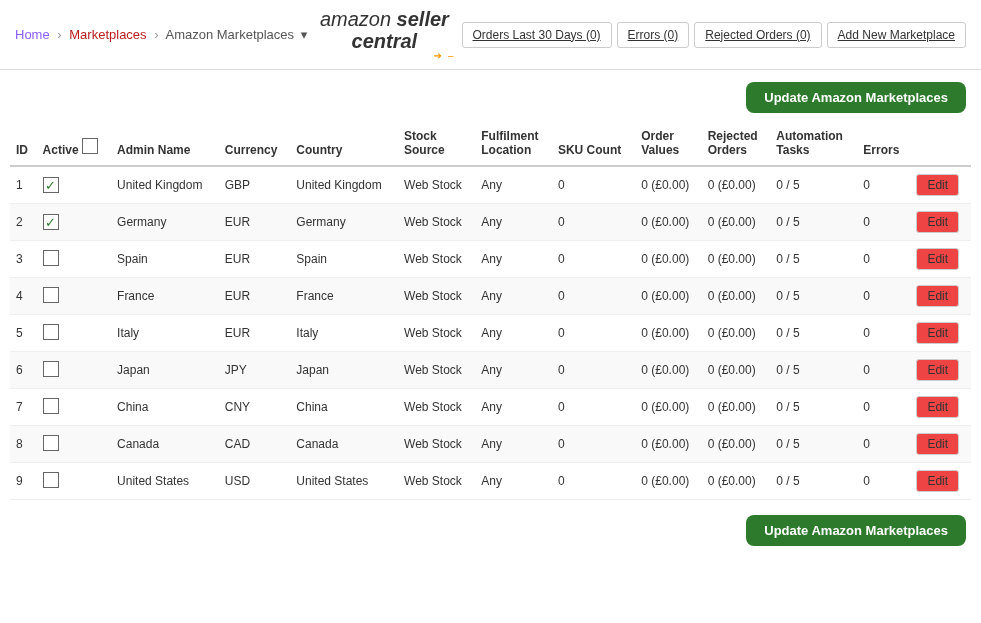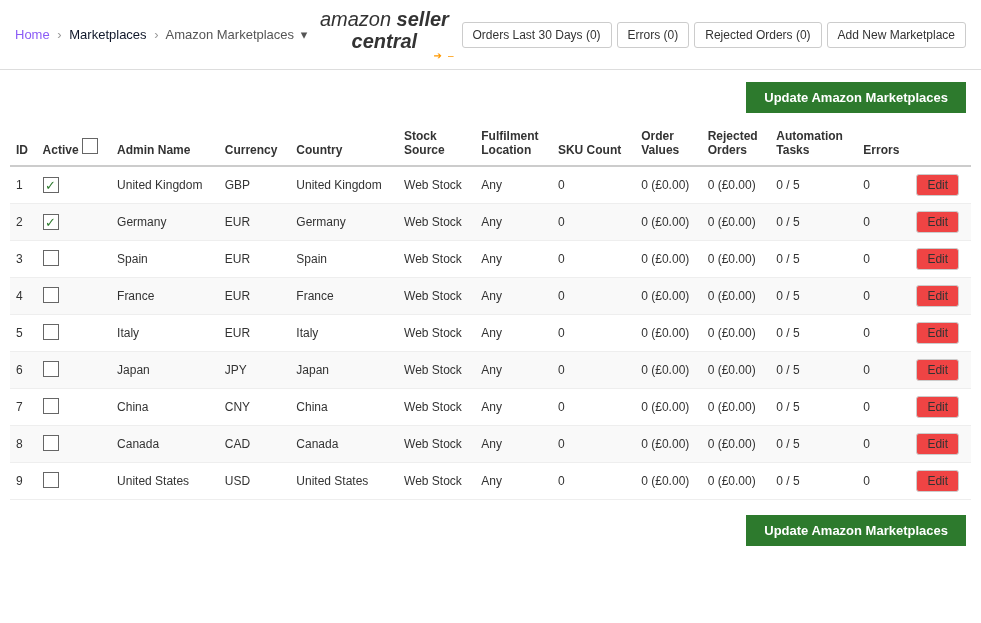--- a/index.html
+++ b/index.html
@@ -15,21 +15,21 @@
     }
 
     
     .btn-green {
       background: #2d7a2d;
       color: #fff;
       border: none;
       padding: 8px 18px;
       font-size: 13px;
       cursor: pointer;
-      border-radius: 0;
+      border-radius: 8px;
       font-weight: bold;
     }
 
     .update-bar {
       display: flex;
       justify-content: flex-end;
       padding: 12px 15px 8px 15px;
     }
 
     
@@ -110,31 +110,32 @@
     .logo-section {
       flex: 1;
       display: flex;
       justify-content: center;
       align-items: flex-end;
     }
     .buttons-section {
       flex: 0 0 auto;
       display: flex;
       gap: 5px;
+      text-decoration: underline;
     }
   </style>
 </head>
 <body>
 
 <div class="header-top">
 
   <div class="breadcrumb-section">
     <span style="color:#8b5cf6;cursor:pointer;">Home</span>
     <span style="color:#999;margin:0 4px;">›</span>
-    <span style="color:#0f172a;cursor:pointer;text-align:center;">Marketplaces</span>
+    <span style="color:#b91c1c;cursor:pointer;text-align:center;">Marketplaces</span>
     <span style="color:#999;margin:0 4px;">›</span>
     <span style="color:#555;cursor:pointer;">Amazon Marketplaces</span>
     <span style="color:#555;margin-left:3px;cursor:pointer;">▾</span>
   </div>
 
   <div class="logo-section">
     <div class="amazon-logo">
       <div style="font-size:20px; font-style:italic; color:#333; line-height:1.1;">
         <span style="font-weight:normal;">amazon</span> <span style="font-weight:bold;">seller central</span>
       </div>

